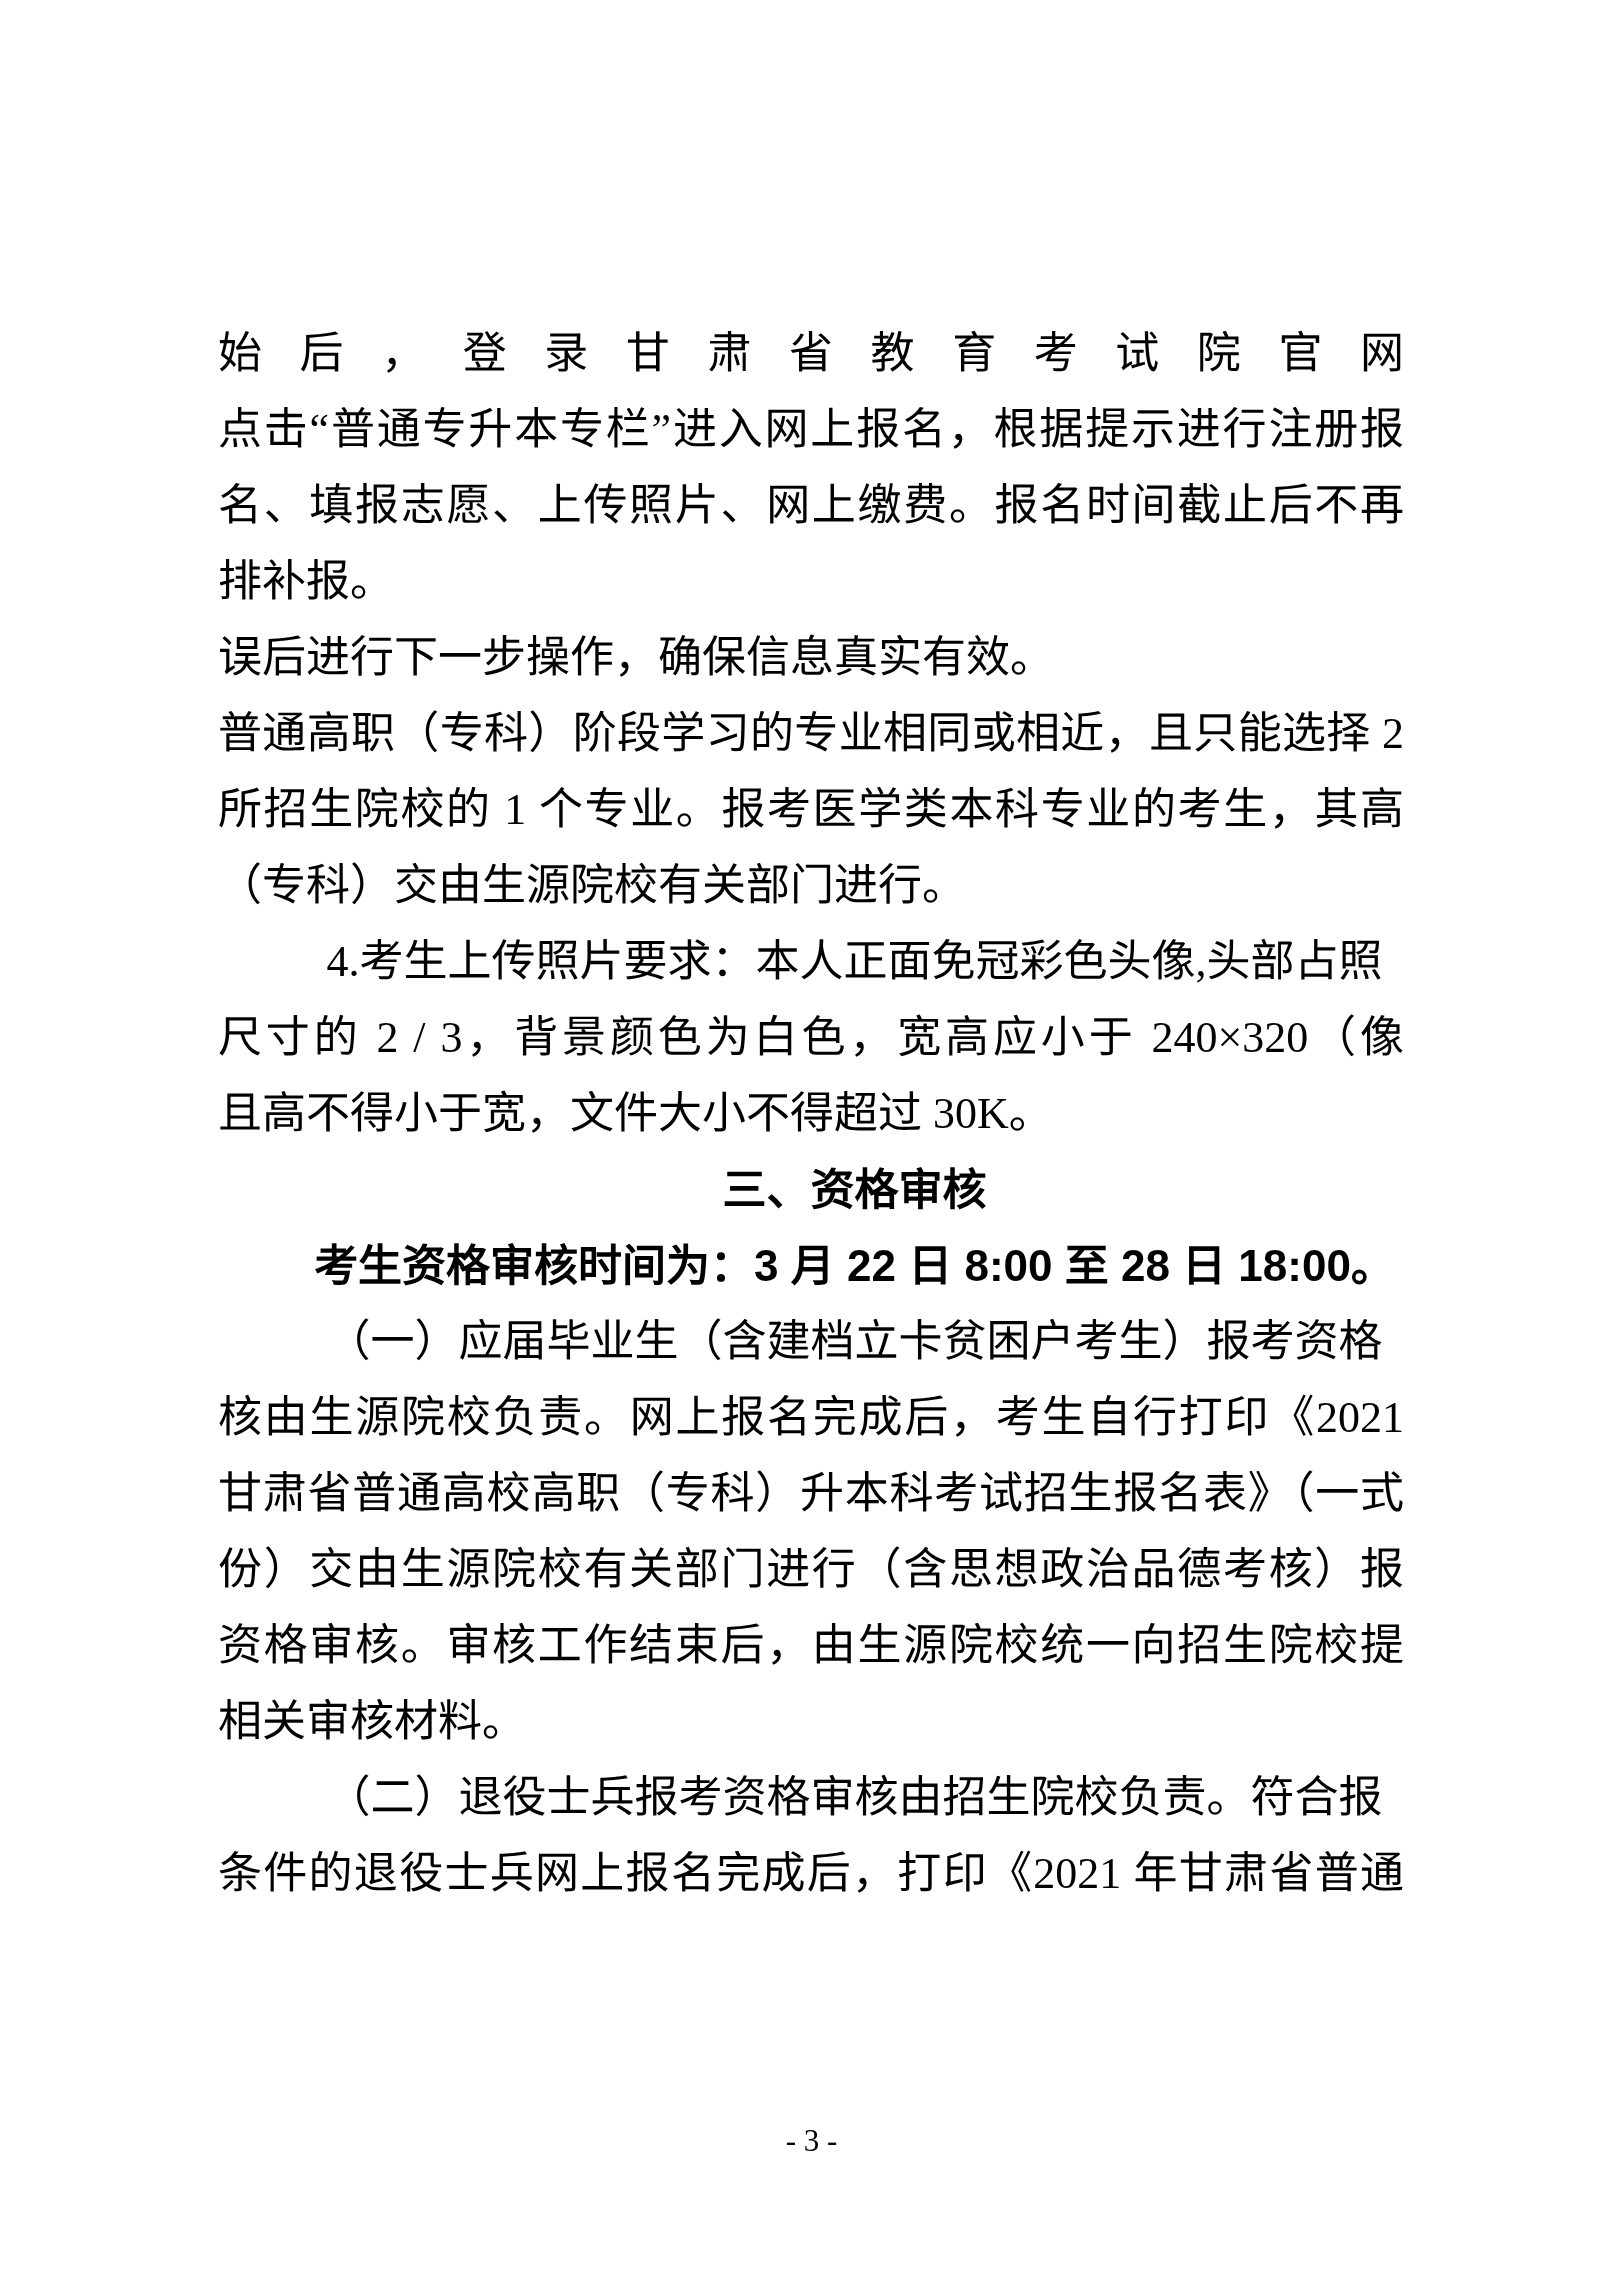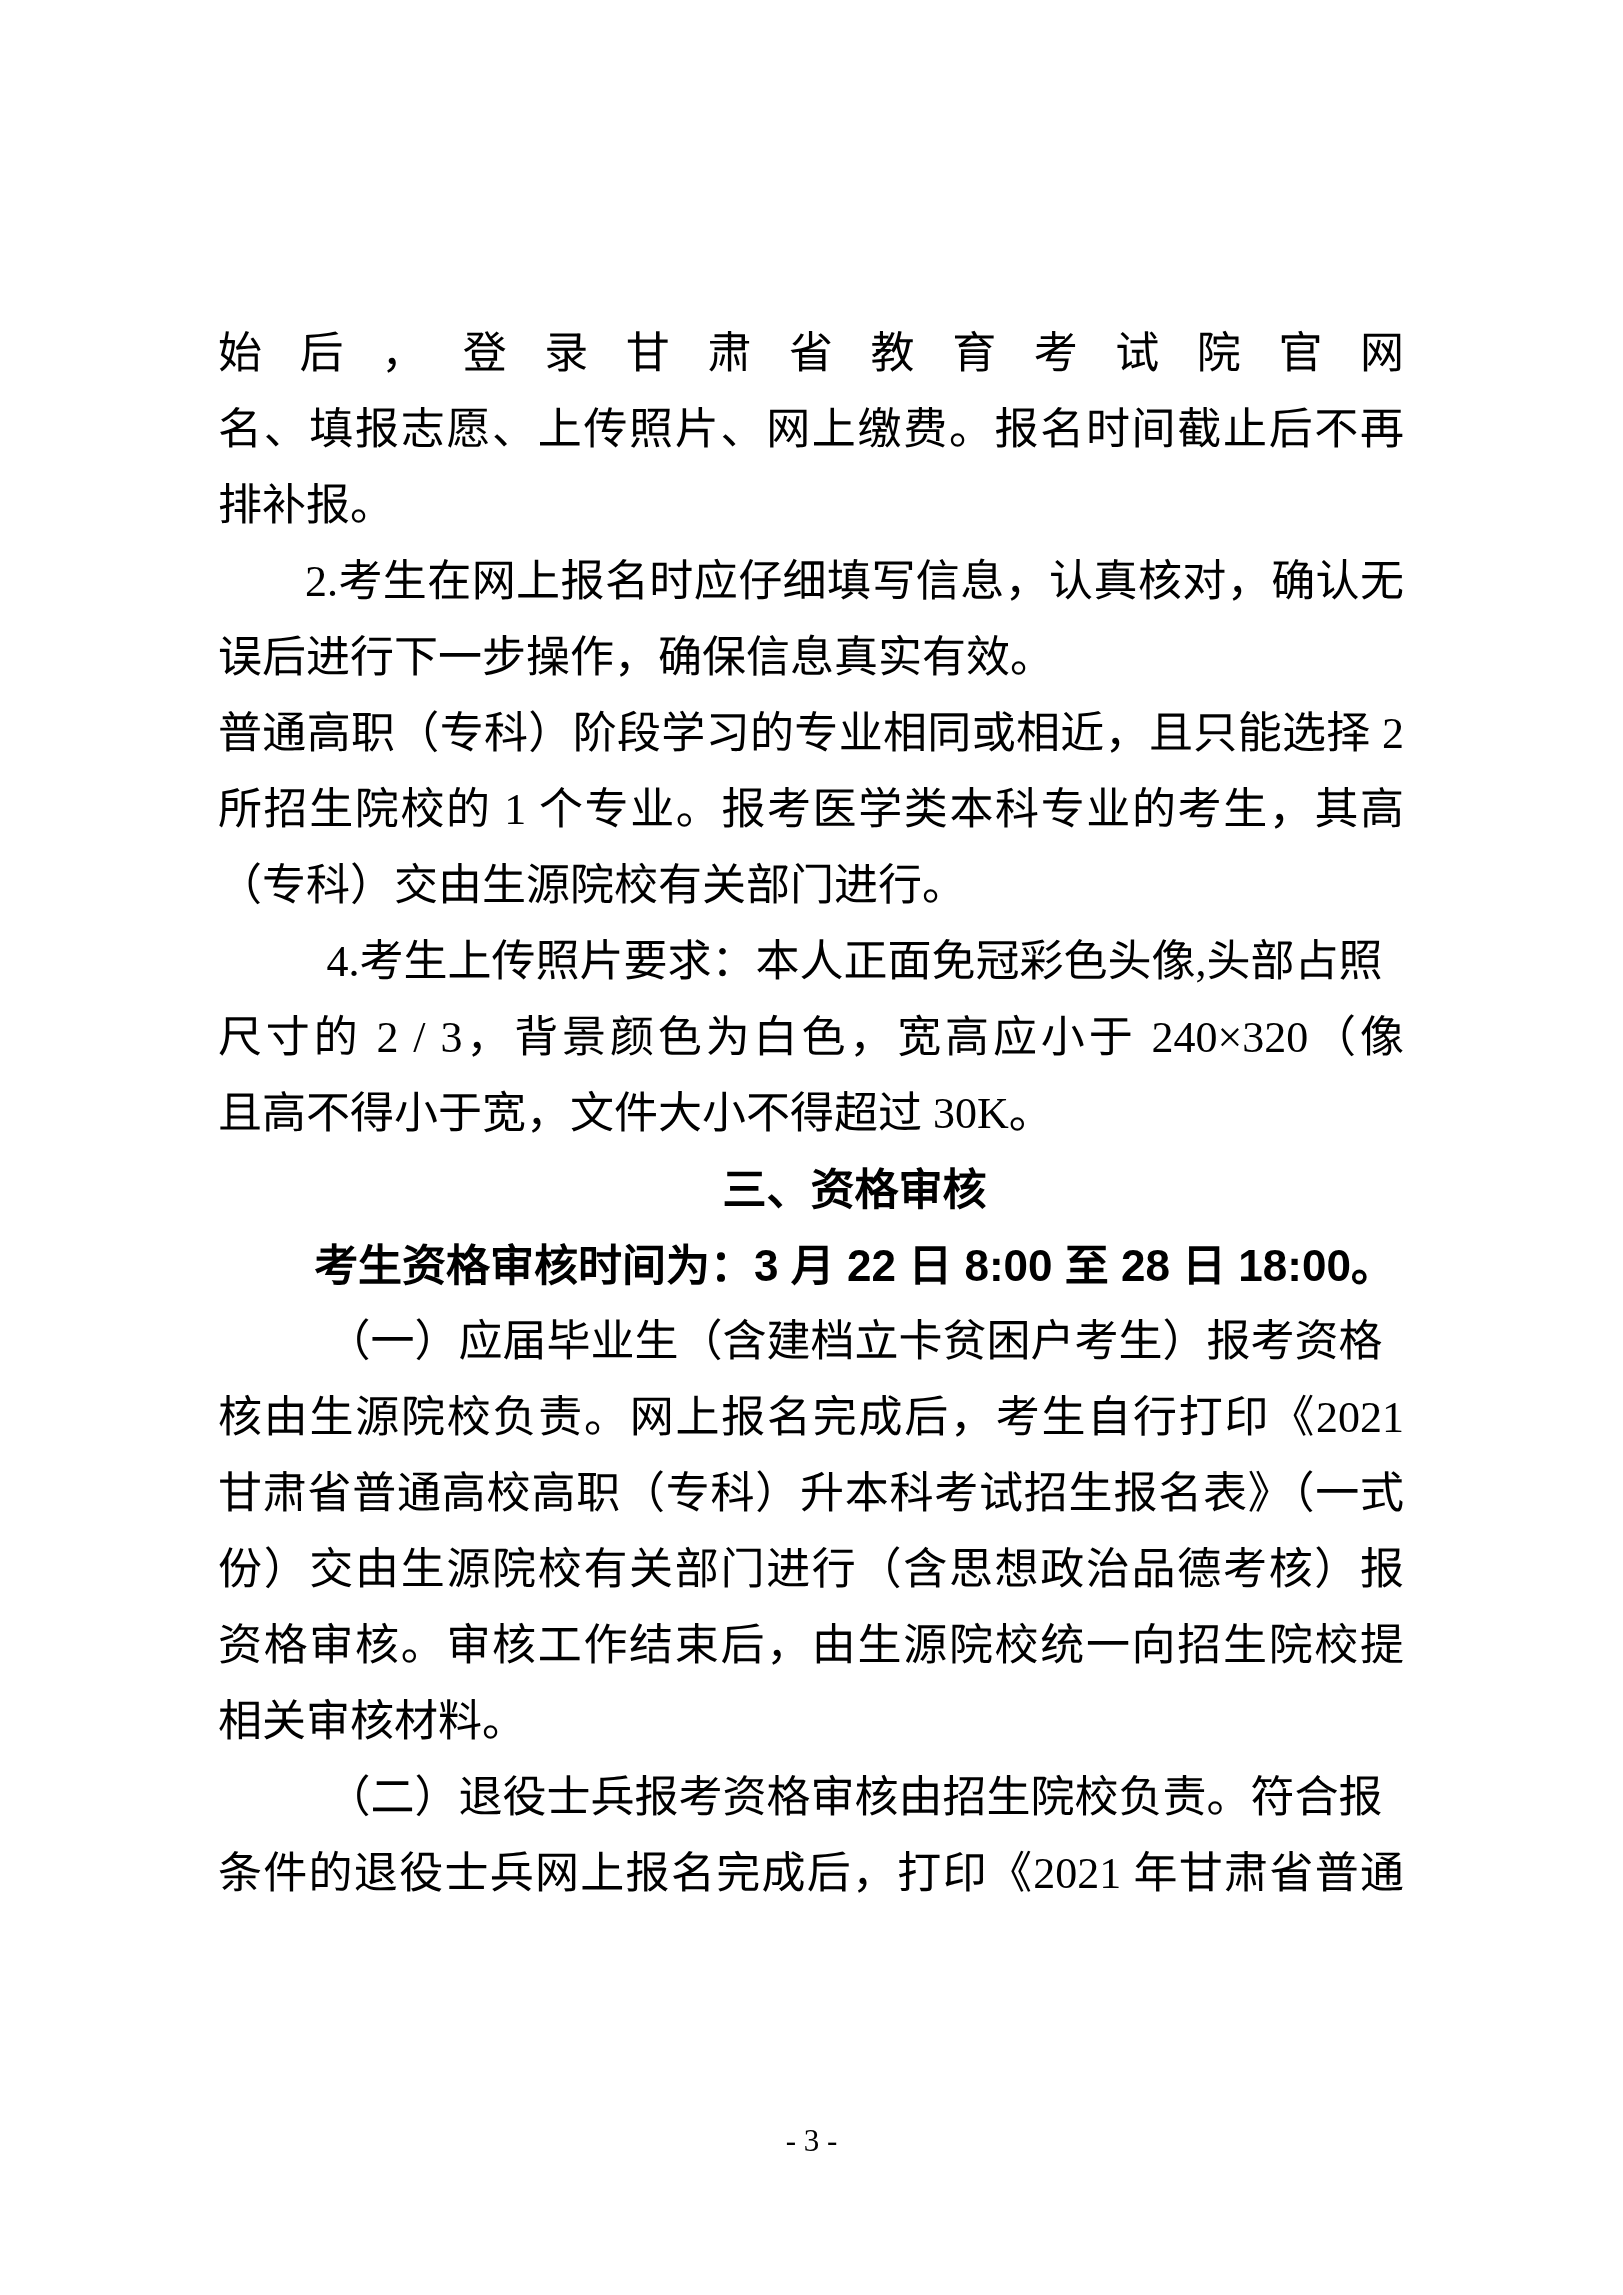--- a/index.html
+++ b/index.html
@@ -54,23 +54,23 @@
     font-family: "Liberation Serif", serif;
   }
 </style>
 </head>
 <body>
 
 <div class="page">
 
   <div class="body-text">
     <div class="line just">始后，登录甘肃省教育考试院官网（https://www.ganseea.cn/），</div>
+    <div class="line just">点击“普通专升本专栏”进入网上报名，根据提示进行注册报</div>
     <div class="line just">名、填报志愿、上传照片、网上缴费。报名时间截止后不再安</div>
     <div class="line">排补报。</div>
-    <div class="line indent just">2.考生在网上报名时应仔细填写信息，认真核对，确认无</div>
     <div class="line">误后进行下一步操作，确保信息真实有效。</div>
     <div class="line just">普通高职（专科）阶段学习的专业相同或相近，且只能选择 2</div>
     <div class="line just">所招生院校的 1 个专业。报考医学类本科专业的考生，其高职</div>
     <div class="line">（专科）交由生源院校有关部门进行。</div>
     <div class="line indent just">4.考生上传照片要求：本人正面免冠彩色头像,头部占照片</div>
     <div class="line just">尺寸的 2 / 3，背景颜色为白色，宽高应小于 240×320（像素），</div>
     <div class="line">且高不得小于宽，文件大小不得超过 30K。</div>
     <div class="line indent hei">三、资格审核</div>
     <div class="line indent hei">考生资格审核时间为：3 月 22 日 8:00 至 28 日 18:00。</div>
     <div class="line indent just">（一）应届毕业生（含建档立卡贫困户考生）报考资格审</div>

